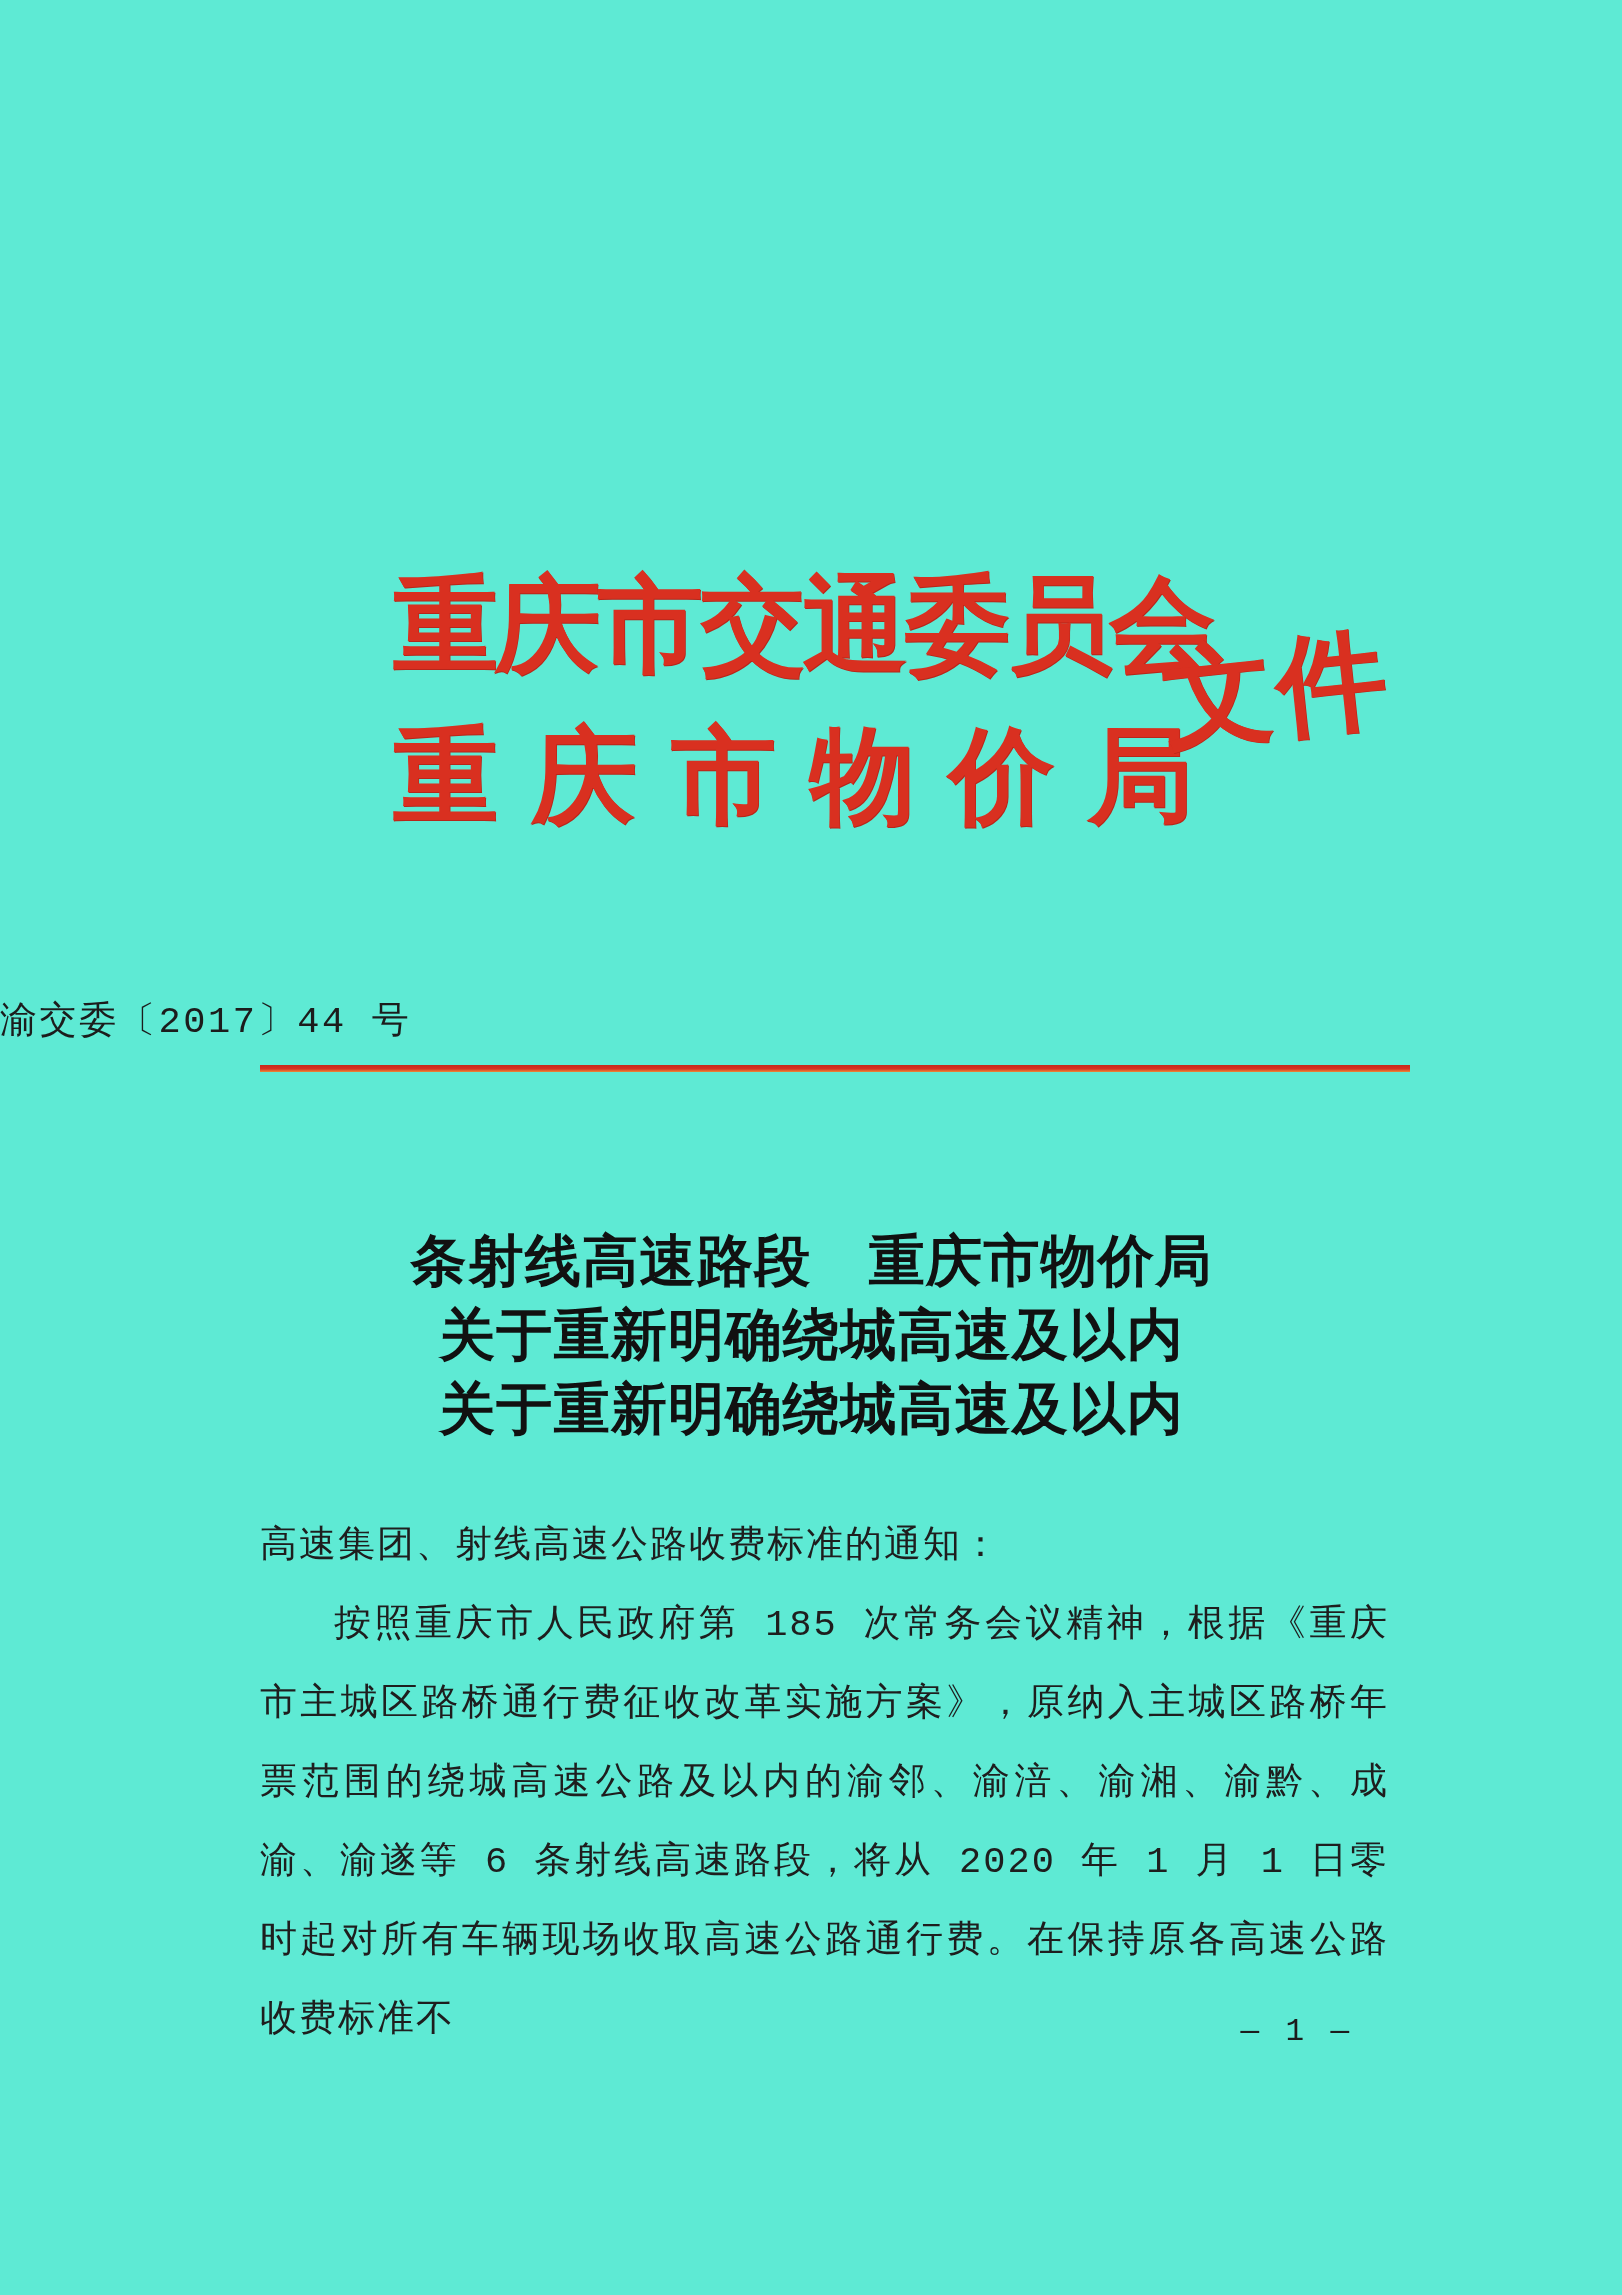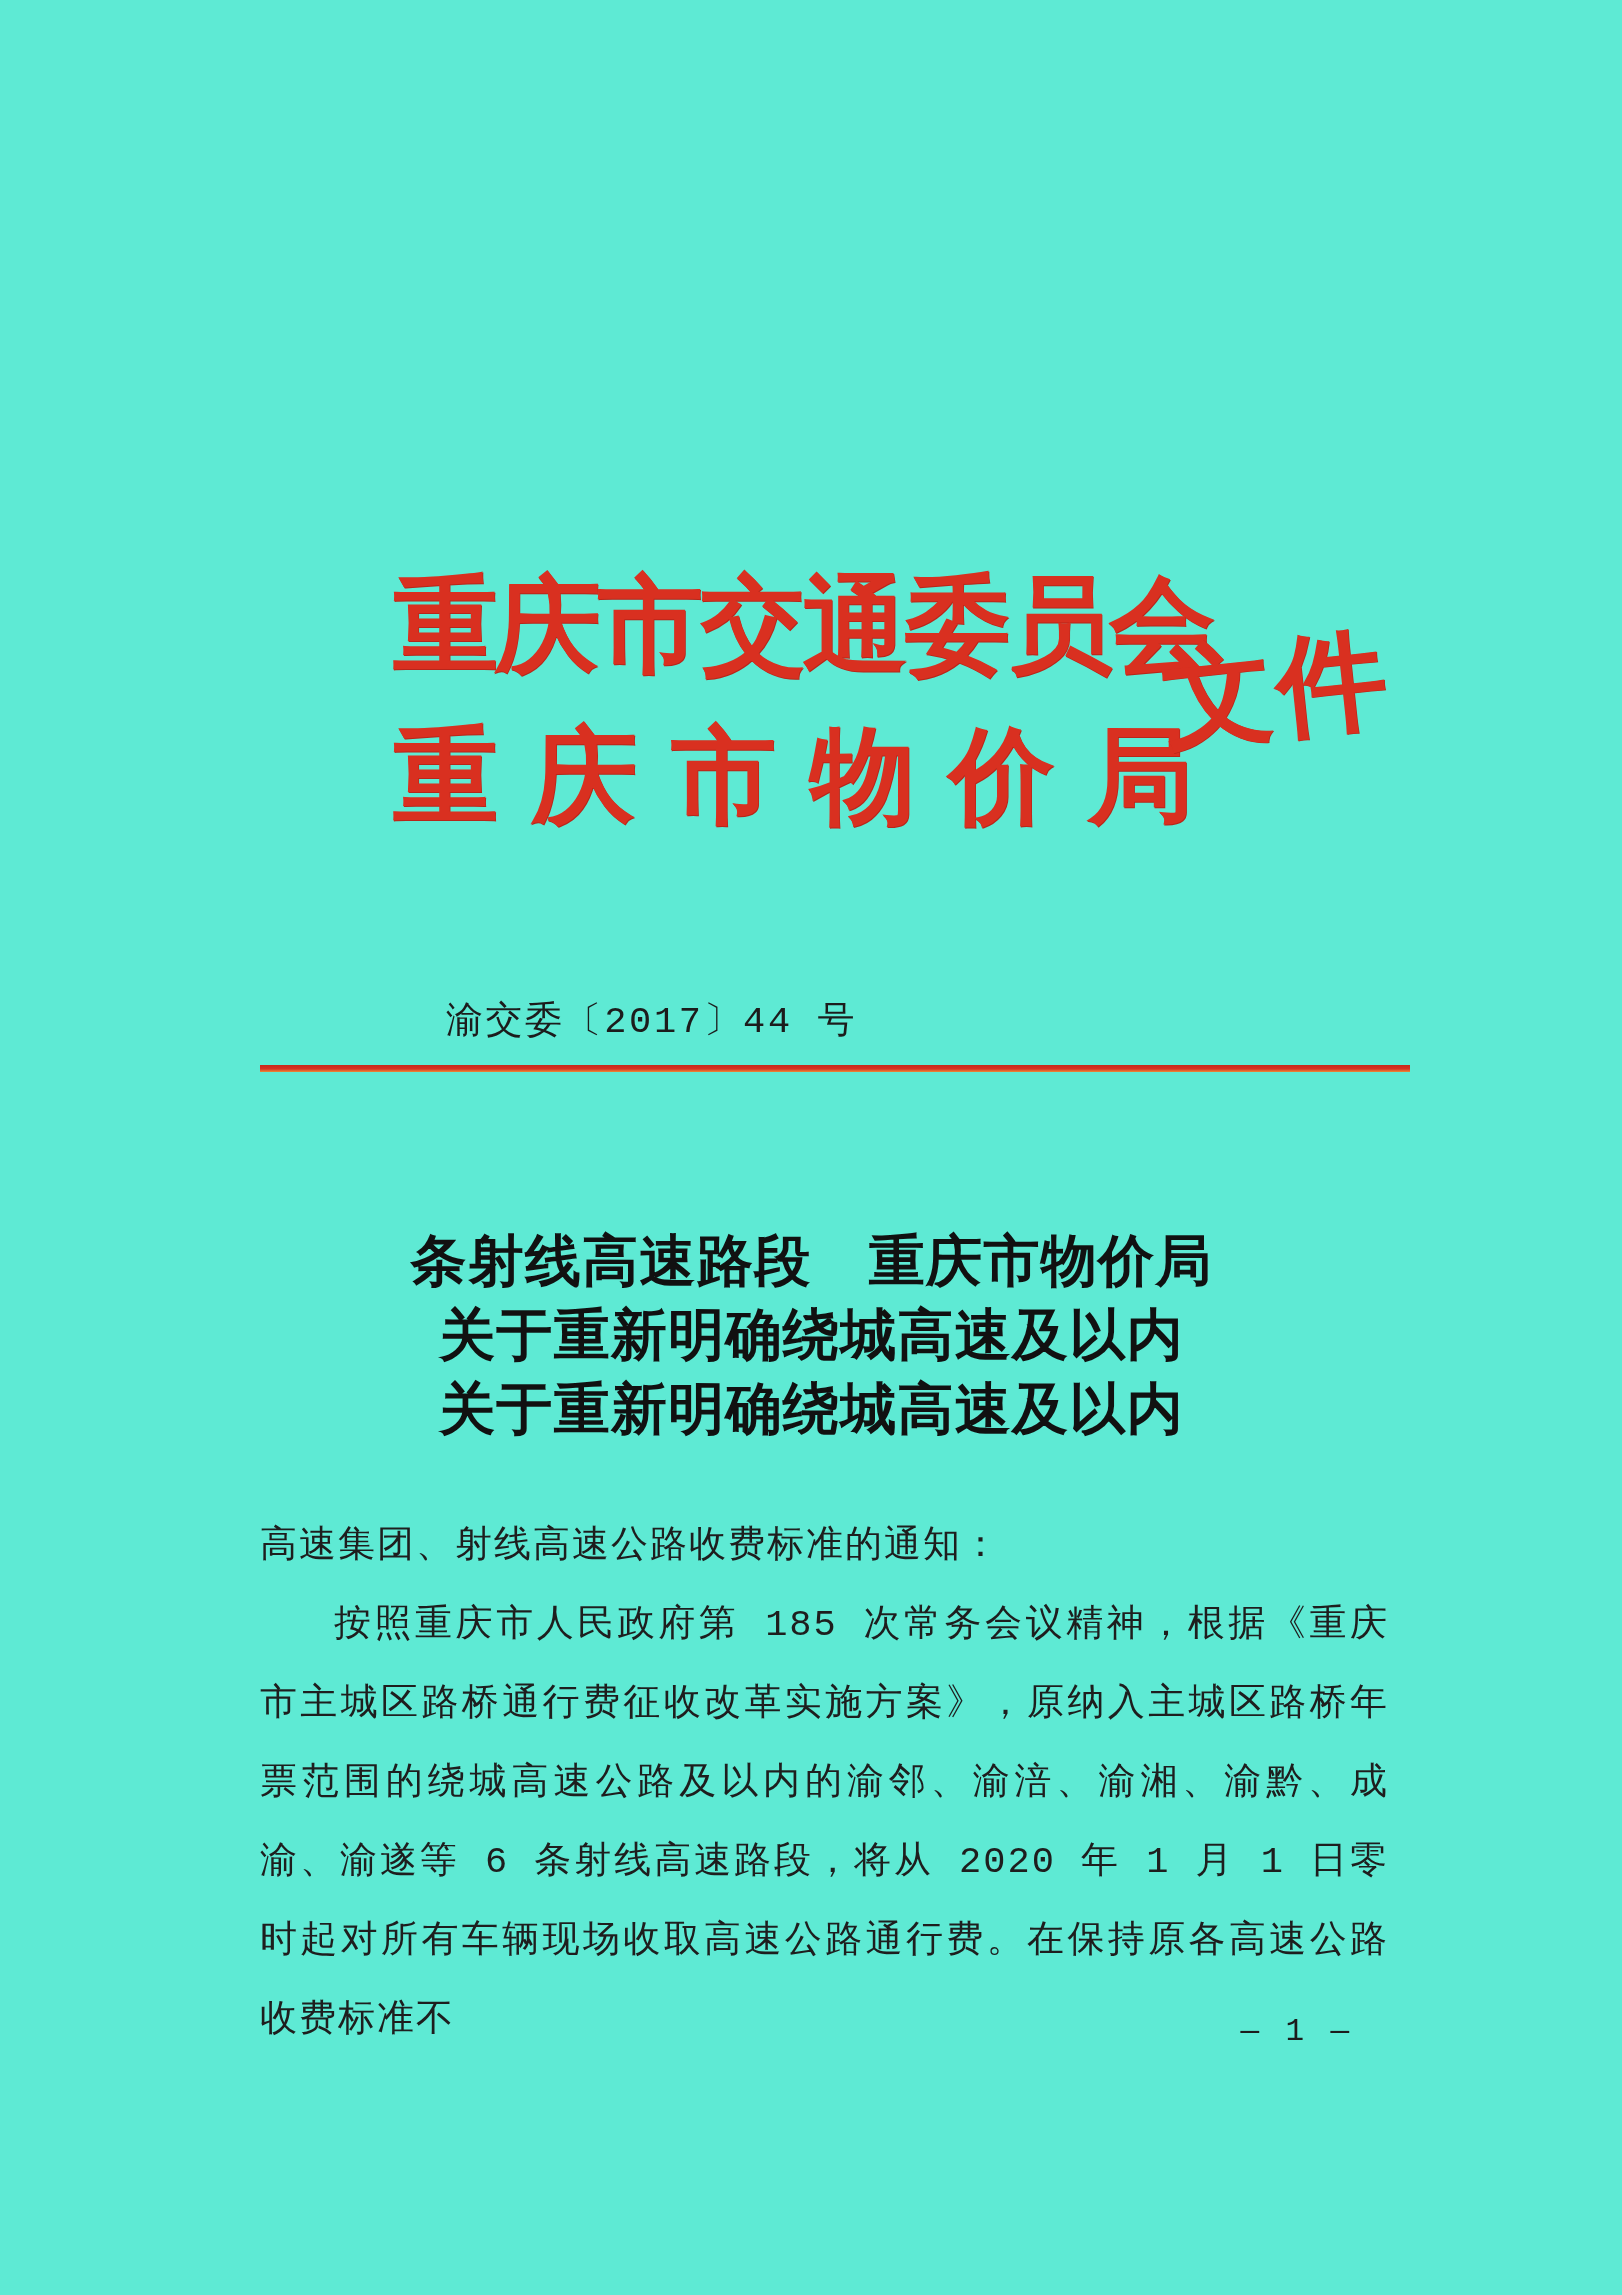--- a/index.html
+++ b/index.html
@@ -53,21 +53,21 @@
     text-shadow: 0.7px 0.7px 0 #b8261a;
     white-space: nowrap;
   }
 
   
   .doc-number {
     position: absolute;
     left: 0;
     top: 995px;
     width: 1303px;
-    text-align: center;
+    text-align: left;
     font-size: 37px;
     letter-spacing: 2.6px;
     color: #1c1c1c;
     white-space: nowrap;
   }
 
   
   .red-rule {
     position: absolute;
     left: 260px;

